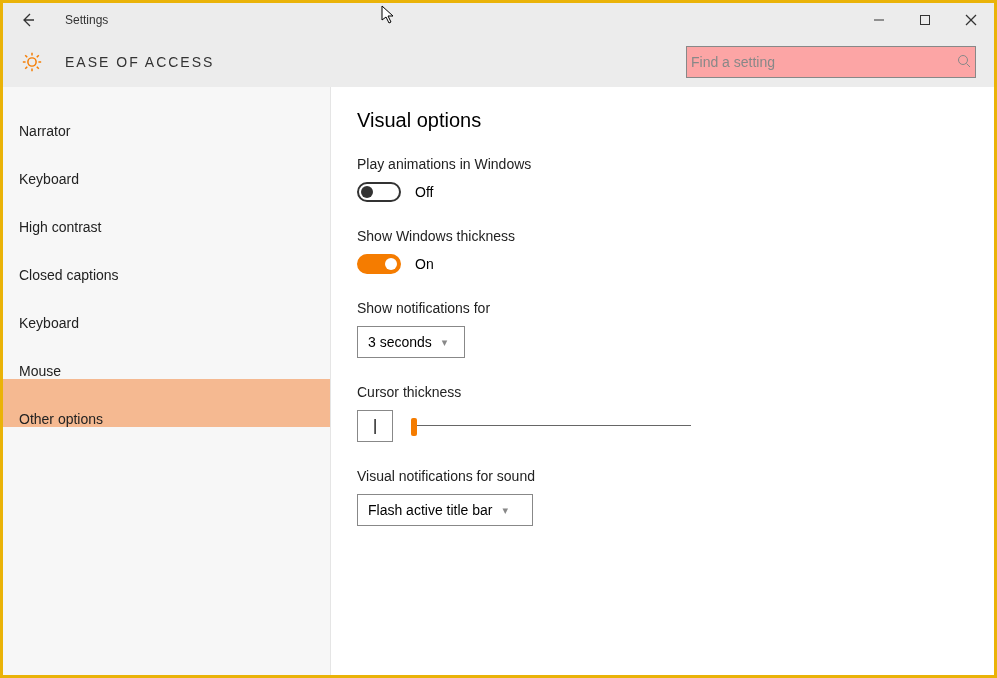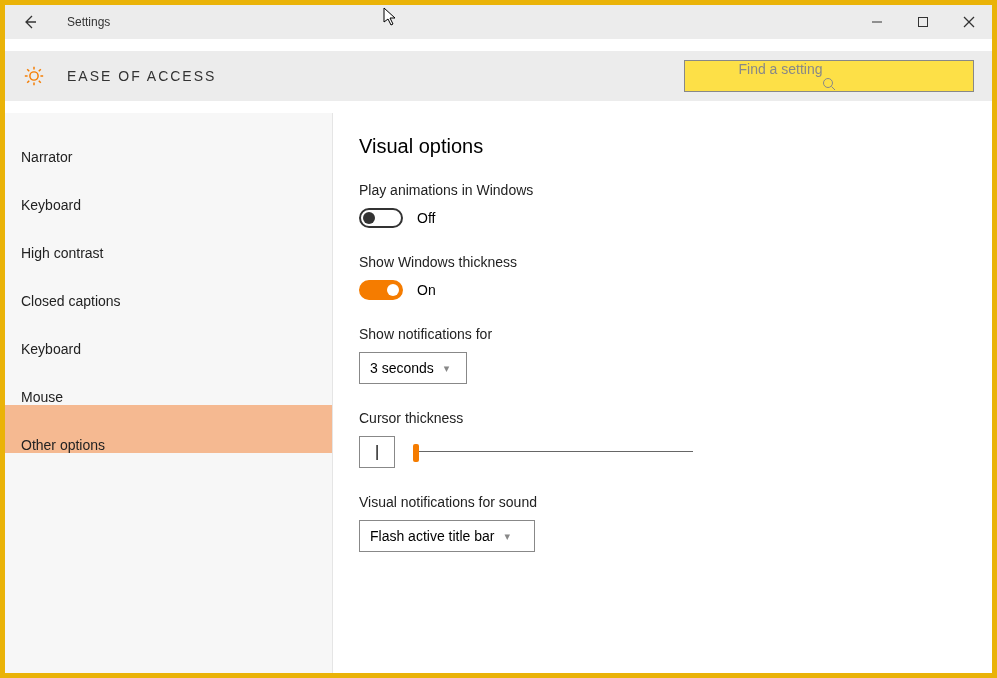--- a/index.html
+++ b/index.html
@@ -1,23 +1,22 @@
 <!DOCTYPE html>
 <html><head>
 <meta charset="utf-8">
 <style>
   * { box-sizing: border-box; margin: 0; padding: 0; font-family: "Segoe UI", Arial, sans-serif; }
   body { background: #fff; }
   .window {
     width: 997px; height: 678px;
-    border: 5px solid #eab308;
+    border: 3px solid #eab308;
     background: #fff;
     display: flex; flex-direction: column;
     position: relative;
-    gap: 12px;
   }
   .titlebar {
     height: 34px; background: #ececec;
     display: flex; align-items: center;
     padding-left: 8px;
   }
   .back-btn {
     width: 34px; height: 34px; display:flex; align-items:center; justify-content:center;
     font-size: 16px; color:#333; cursor:pointer;
   }
@@ -28,22 +27,22 @@
     font-size: 14px; color:#333; cursor:pointer;
   }
   .headerbar {
     height: 50px; background:#ececec;
     display:flex; align-items:center; padding: 0 18px;
   }
   .gear-icon { width:22px; height:22px; color:#f57c00; margin-right: 22px;}
   .section-title { font-size: 14px; letter-spacing: 2px; font-weight:400; color:#333; }
   .search-wrap { margin-left:auto; }
   .search-box {
-    width: 290px; height:32px; border:1px solid #888; background:#fde047;
-    display:flex; align-items:center; padding:0 22px;flex-direction:column;
+    width: 290px; height:32px; border:1px solid #888; background:#fca5a5;
+    display:flex; align-items:center; padding:0 4px;
   }
   .search-box input {
     flex:1; border:none; outline:none; font-size:14px; color:#666; background:transparent;
   }
   .search-box input::placeholder{ color:#888;}
   .search-box .sicon { color:#888; font-size:14px; }
   .body { flex:1; display:flex; overflow:hidden;}
   .sidebar {
     width: 328px; background:#f7f7f7; border-right:1px solid #e5e5e5;
     padding-top: 4px;

